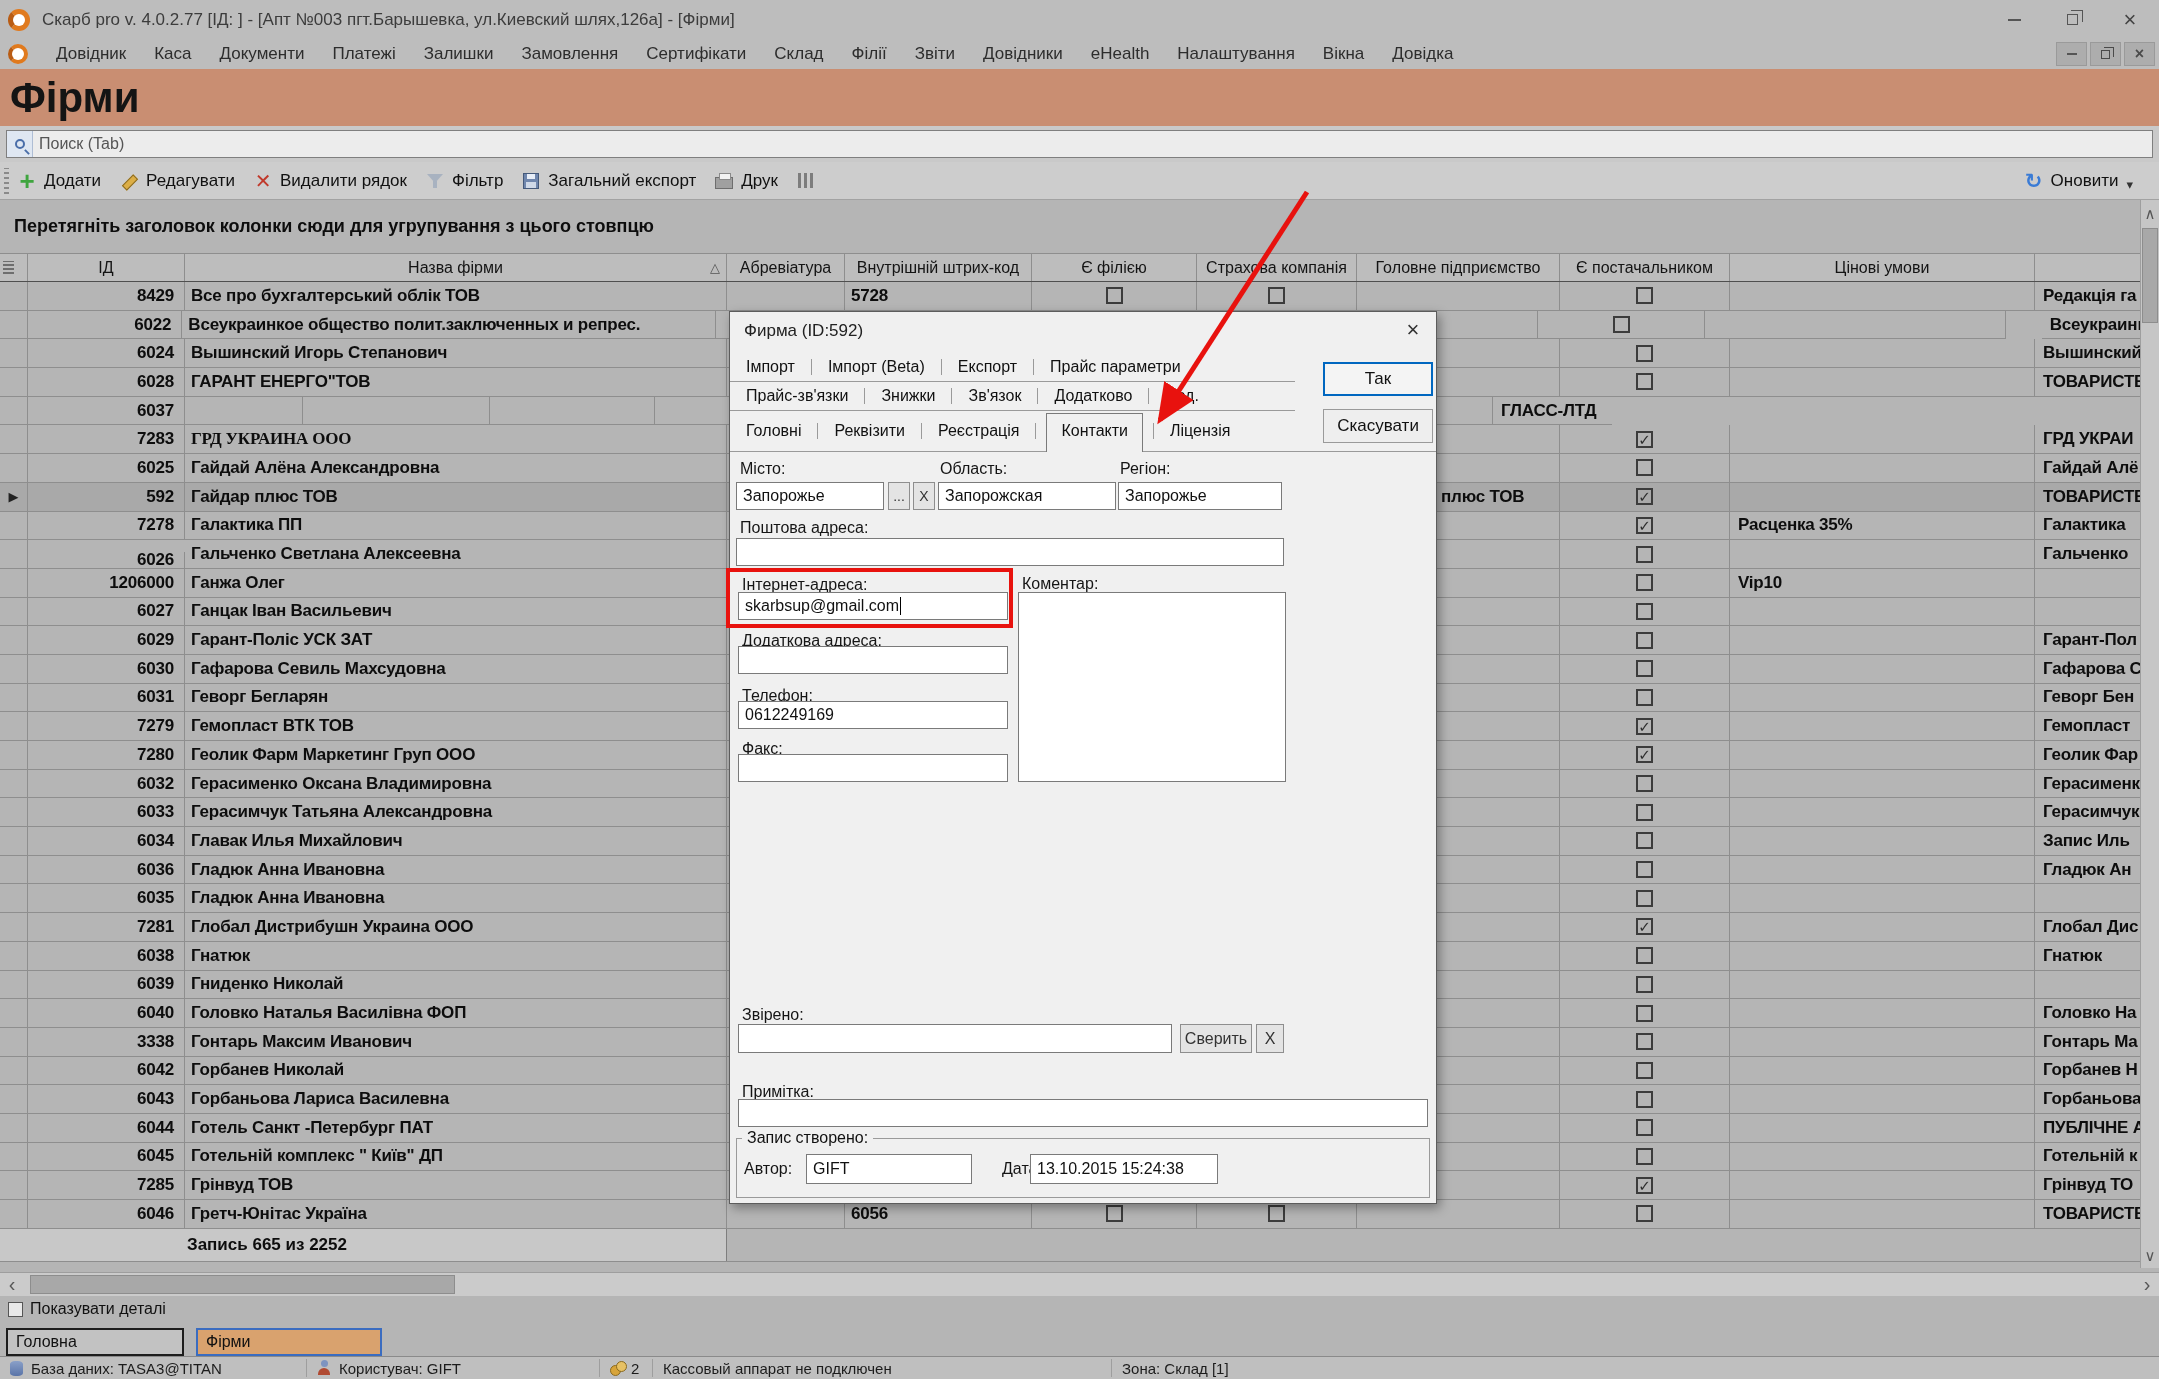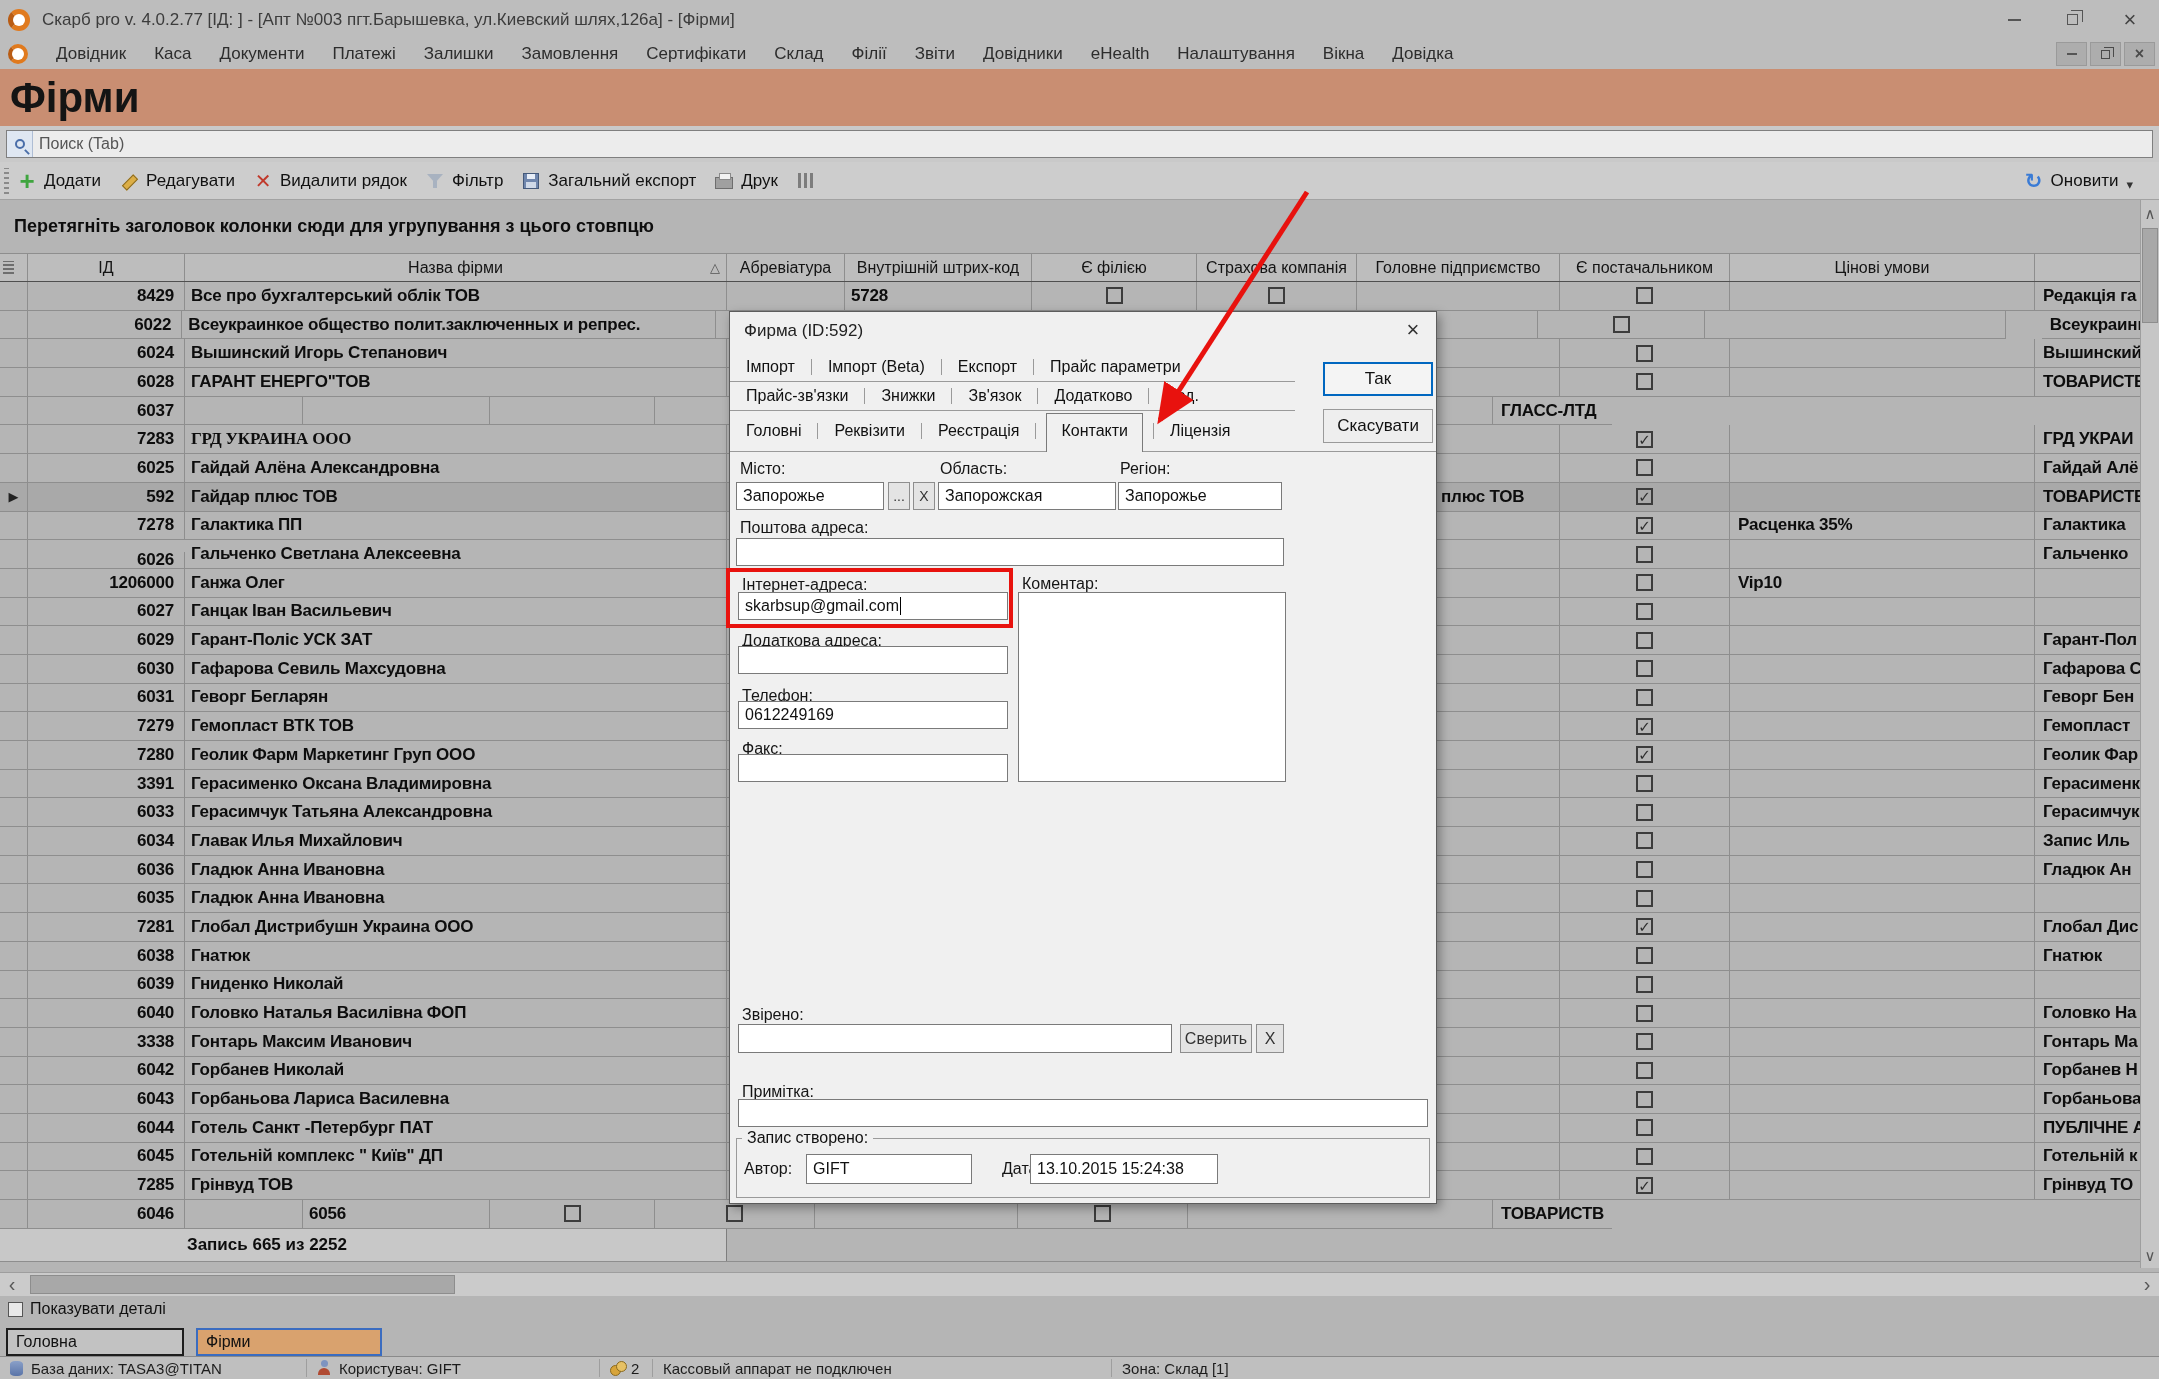--- a/index.html
+++ b/index.html
@@ -534,21 +534,21 @@
           <div class="gcell insurance" style="width: 160px;"></div>
           <div class="gcell head" style="width: 203px;"></div>
           <div class="gcell supplier" style="width: 170px;">
             <span class="cb checked"></span>
           </div>
           <div class="gcell price" style="width: 305px;"></div>
           <div class="gcell full" style="width: 119px;">Геолик Фар</div>
         </div>
         <div class="grow">
           <div class="gcell gutter" style="width: 28px;"></div>
-          <div class="gcell id" style="width: 157px;">3391</div>
+          <div class="gcell id" style="width: 157px;">6032</div>
           <div class="gcell name" style="width: 542px; text-align: center;">Герасименко Оксана Владимировна</div>
           <div class="gcell abbrev" style="width: 118px;"></div>
           <div class="gcell barcode" style="width: 187px;"></div>
           <div class="gcell filial" style="width: 165px;"></div>
           <div class="gcell insurance" style="width: 160px;"></div>
           <div class="gcell head" style="width: 203px;"></div>
           <div class="gcell supplier" style="width: 170px;">
             <span class="cb"></span>
           </div>
           <div class="gcell price" style="width: 305px;"></div>
@@ -760,20 +760,21 @@
           <div class="gcell head" style="width: 203px;"></div>
           <div class="gcell supplier" style="width: 170px;">
             <span class="cb checked"></span>
           </div>
           <div class="gcell price" style="width: 305px;"></div>
           <div class="gcell full" style="width: 119px;">Грінвуд ТО</div>
         </div>
         <div class="grow">
           <div class="gcell gutter" style="width: 28px;"></div>
           <div class="gcell id" style="width: 157px;">6046</div>
+          <div class="gcell name" style="width: 542px;">Гретч-Юнітас Україна</div>
           <div class="gcell abbrev" style="width: 118px;"></div>
           <div class="gcell barcode" style="width: 187px;">6056</div>
           <div class="gcell filial" style="width: 165px;">
             <span class="cb"></span>
           </div>
           <div class="gcell insurance" style="width: 160px;">
             <span class="cb"></span>
           </div>
           <div class="gcell head" style="width: 203px;"></div>
           <div class="gcell supplier" style="width: 170px;">

